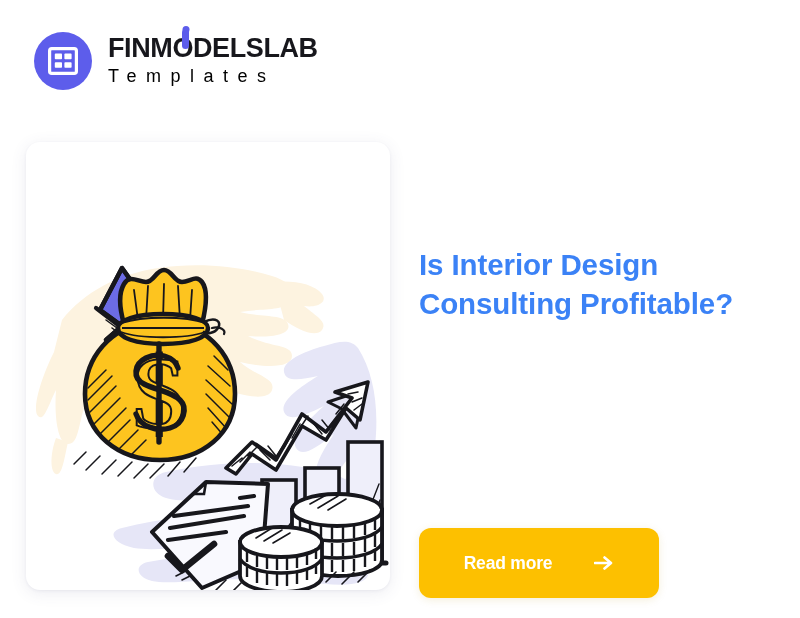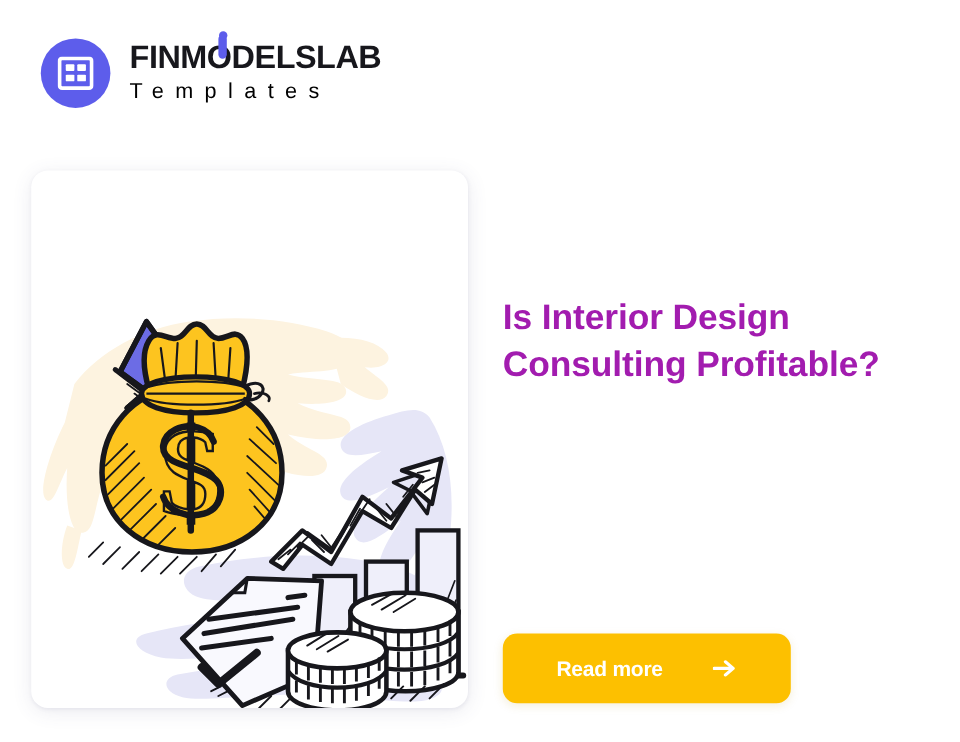--- a/index.html
+++ b/index.html
@@ -124,29 +124,29 @@
 
   .headline {
     position: absolute;
     left: 0;
     top: 104px;
     width: 330px;
     font-size: 29.5px;
     font-weight: bold;
     line-height: 1.31;
     letter-spacing: -0.1px;
-    color: #a21caf;
+    color: #3b82f6;
   }
 
   .cta {
     position: absolute;
     left: 0;
     top: 386px;
     width: 240px;
-    height: 58px;
+    height: 70px;
     background: #FDC000;
     border: none;
     border-radius: 12px;
     color: #ffffff;
     display: flex;
     align-items: center;
     justify-content: center;
     gap: 42px;
     cursor: pointer;
     box-shadow: 0 2px 8px rgba(180, 140, 0, 0.14);

